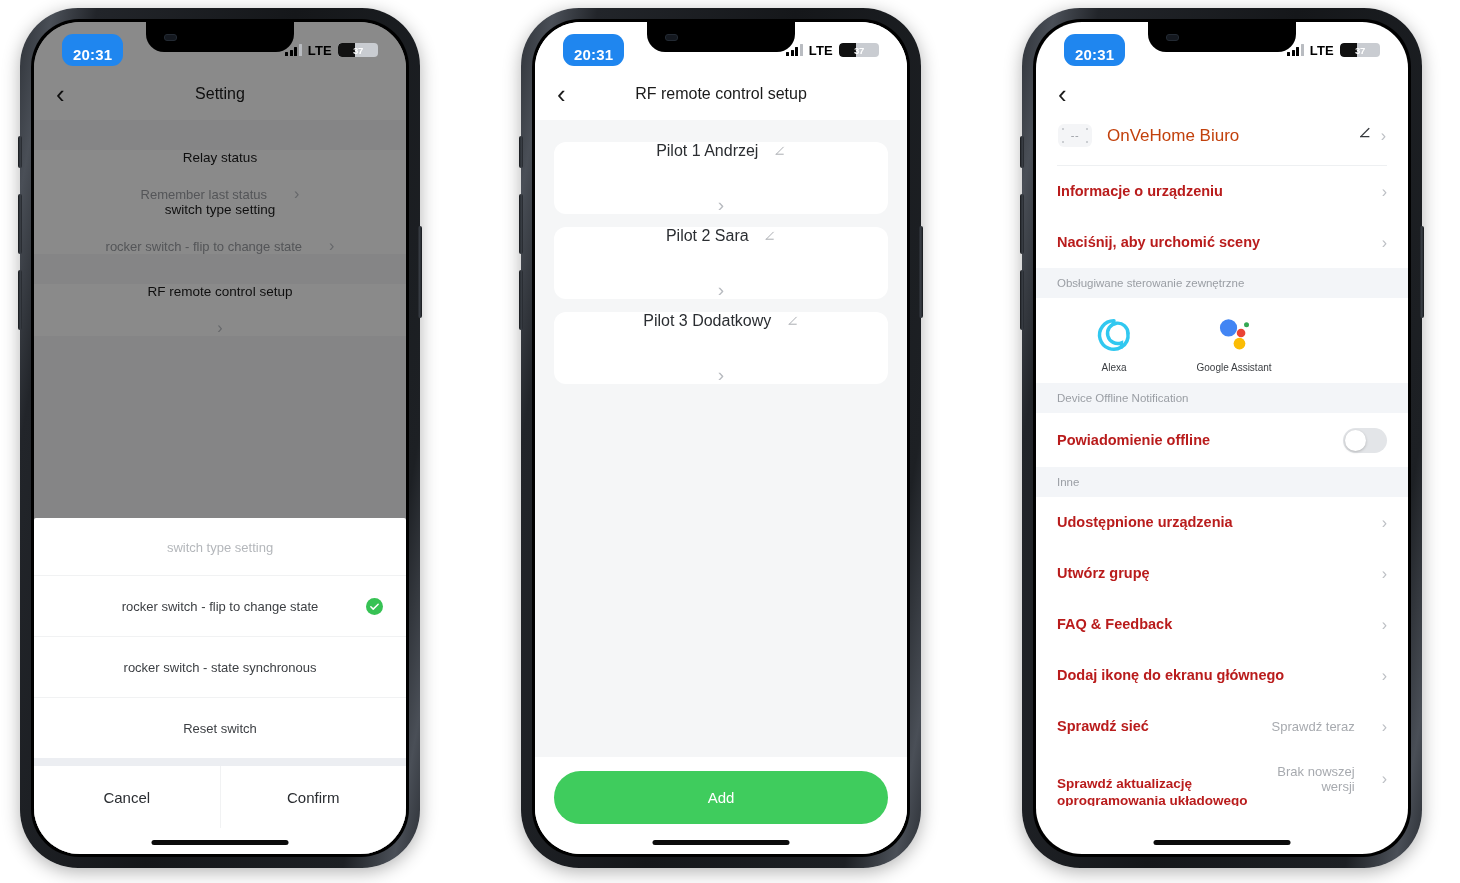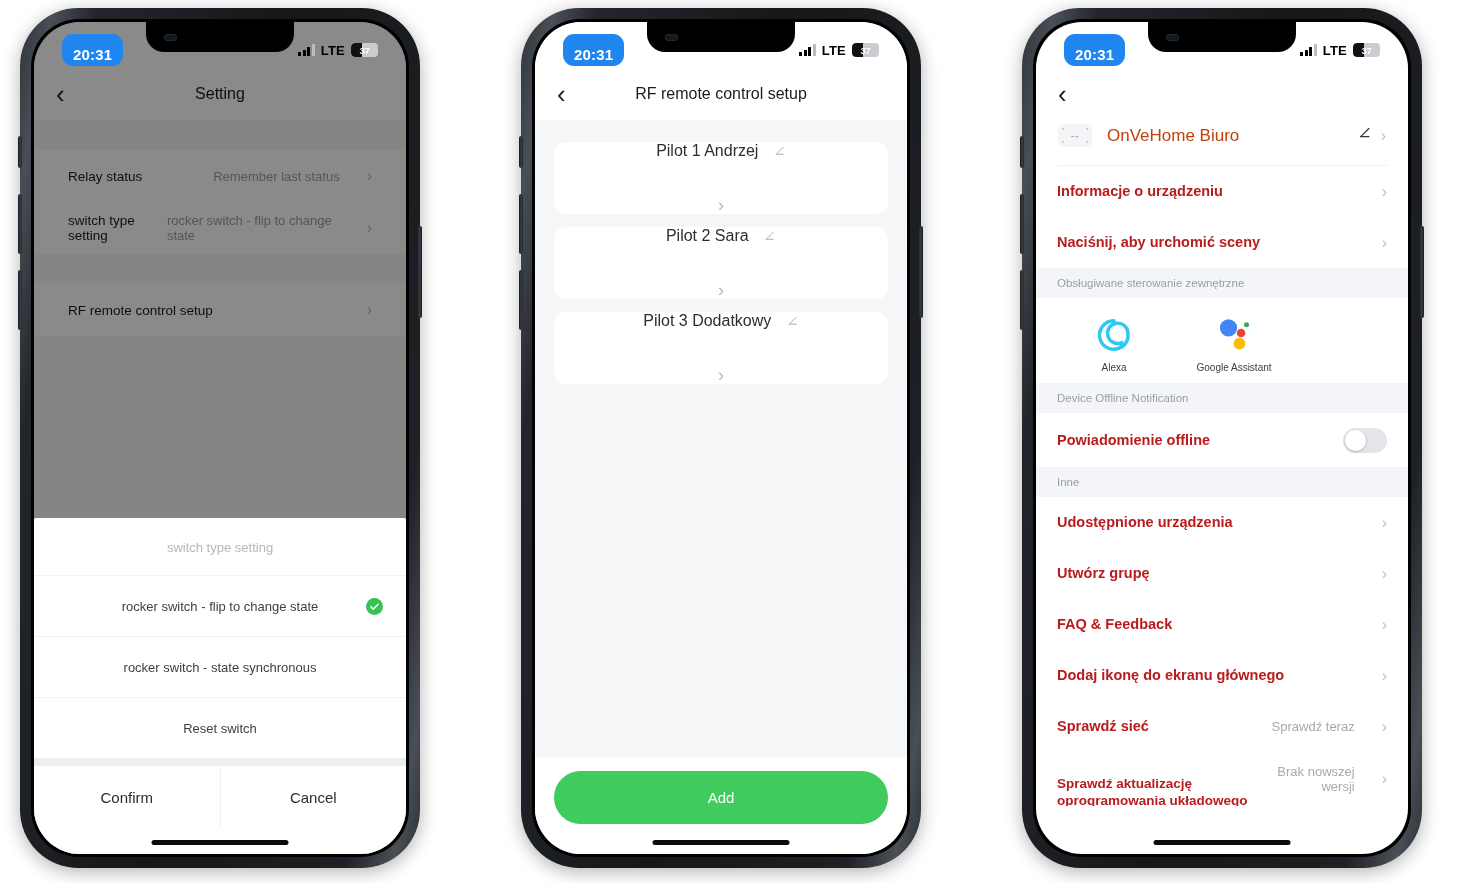--- a/index.html
+++ b/index.html
@@ -65,21 +65,21 @@
   }
   .status-right { display:flex; align-items:center; gap:6px; }
   .bars { display:flex; align-items:flex-end; gap:1.5px; height:12px; }
   .bars i { width:3px; background:#000; border-radius:.5px; display:block; }
   .bars i:nth-child(1){height:4px}
   .bars i:nth-child(2){height:6.5px}
   .bars i:nth-child(3){height:9px}
   .bars i:nth-child(4){height:12px; background:#b9bcc1}
   .lte { font-size:13px; font-weight:700; color:#000; letter-spacing:.2px; }
   .battery {
-    position:relative; width:27px; height:14px; border-radius:4px;
+    position:relative; width:40px; height:14px; border-radius:4px;
     background:#c9ccd1; overflow:hidden;
   }
   .battery .fill { position:absolute; left:0; top:0; bottom:0; width:42%; background:#111; border-radius:4px 0 0 4px;}
   .battery .pct {
     position:absolute; inset:0; display:flex; align-items:center; justify-content:center;
     font-size:9.5px; font-weight:700; color:#fff; letter-spacing:-.2px;
   }
   .battery-tip { width:2px; height:5px; background:#c9ccd1; border-radius:0 1px 1px 0; margin-left:-4px;}
 
   
@@ -89,21 +89,21 @@
     position:absolute; left:0; right:0; text-align:center;
     font-size:16px; color:#1b1b1b; font-weight:400; pointer-events:none;
   }
 
   
   #phone1 { left: 20px; top: 8px; }
   .p1-dim  { position:absolute; inset:0; background:rgba(0,0,0,.46); z-index:20; }
   .p1-content { position:absolute; top:0; left:0; right:0; }
   .row {
     display:flex; align-items:center; justify-content:space-between;
-    background:#fff; padding:0 34px; height:52px;
+    background:#fff; padding:0 34px; height:52px;flex-direction:column;
   }
   .row-label { font-size:13.5px; color:#1b1b1b; }
   .row-right { display:flex; align-items:center; gap:27px; }
   .row-value { font-size:13px; color:#9b9ea3; }
   .chev { color:#bdc0c5; font-size:16px; font-weight:300; line-height:1; }
   .gap { height:30px; background:#f5f6f7; }
 
   
   .sheet {
     position:absolute; left:0; right:0; bottom:0; z-index:25;
@@ -270,22 +270,22 @@
             </span>
           </div>
           <div class="sheet-opt">
             <span>rocker switch - state synchronous</span>
           </div>
           <div class="sheet-opt">
             <span>Reset switch</span>
           </div>
           <div class="sheet-sep"></div>
           <div class="sheet-actions">
+            <div>Cancel</div>
             <div>Confirm</div>
-            <div>Cancel</div>
           </div>
           <div style="height:26px"></div>
         </div>
         <div class="home-ind"></div>
       </div>
     </div>
   </div>
 
   <div class="phone" id="phone2">
     <div class="btn-side btn-mute"></div>

